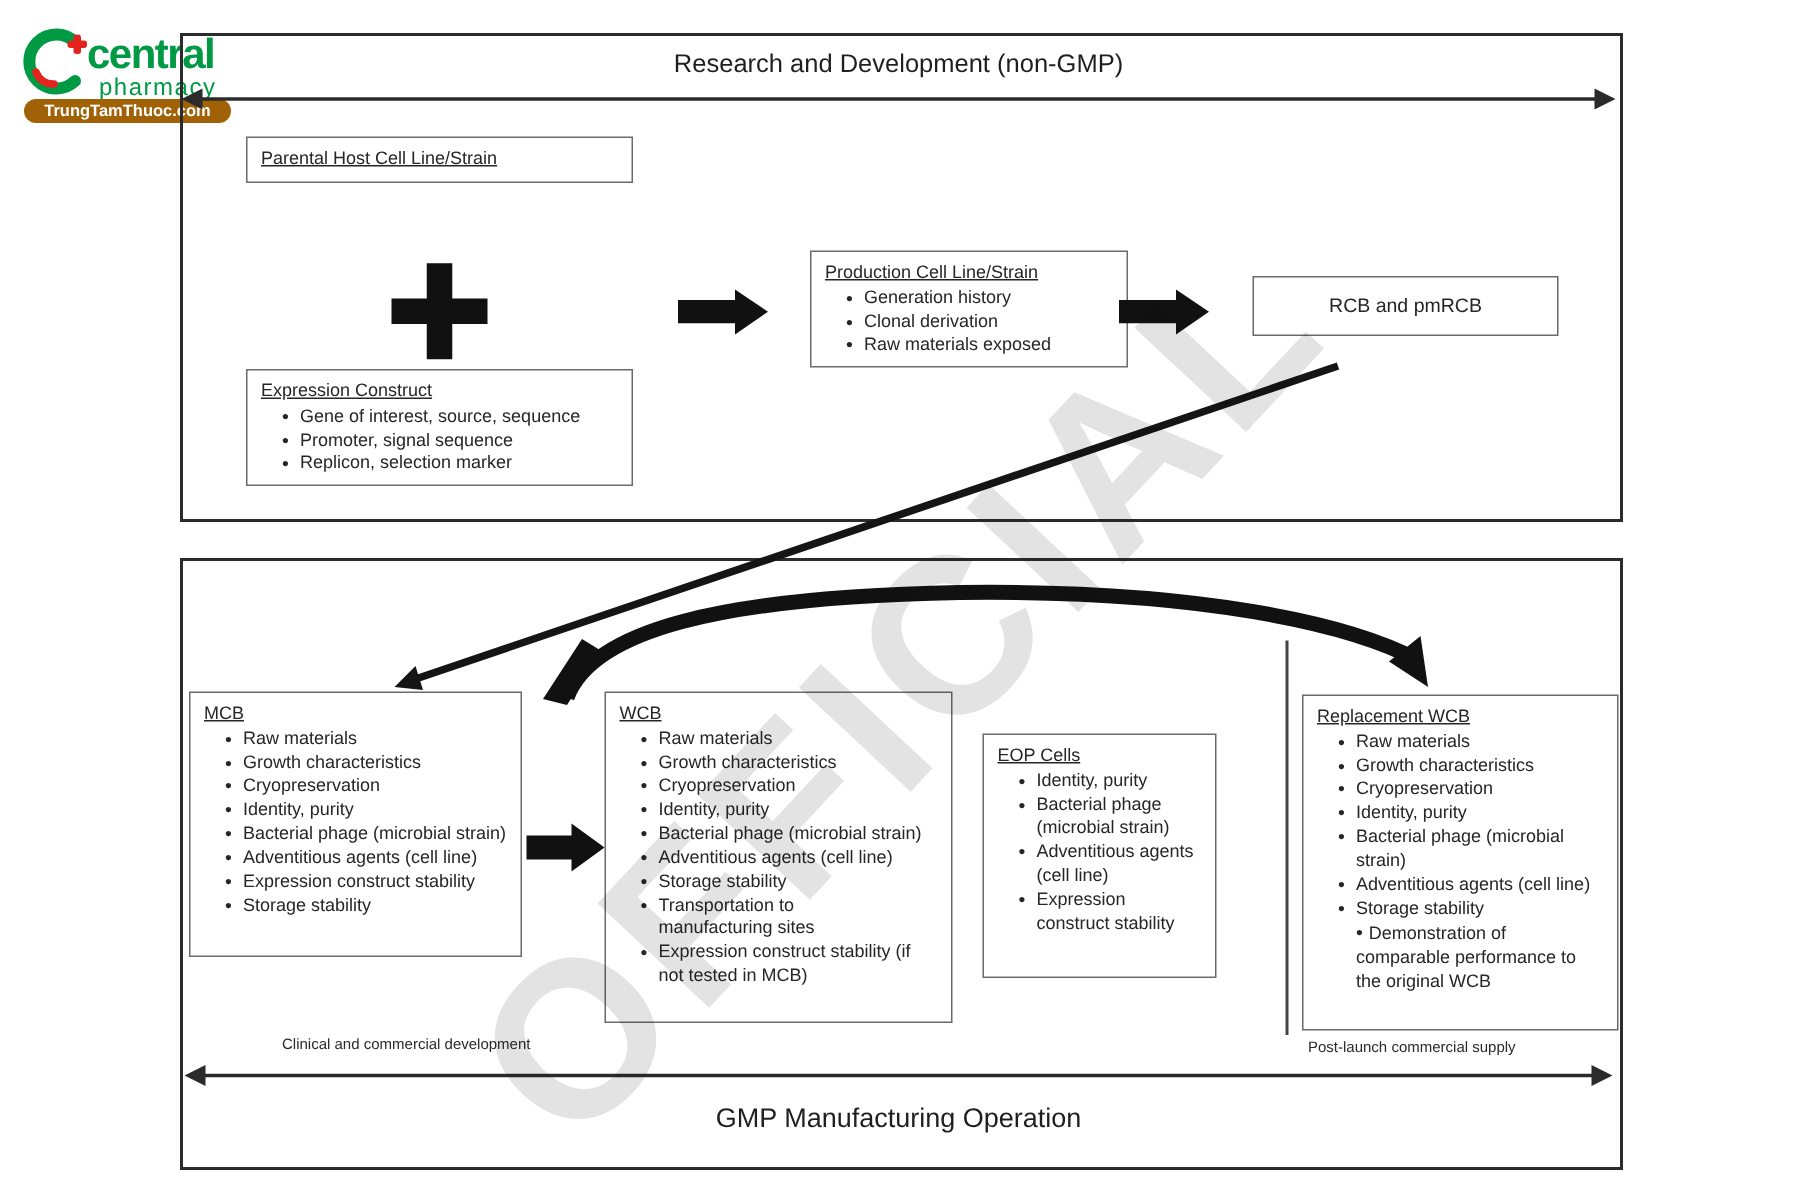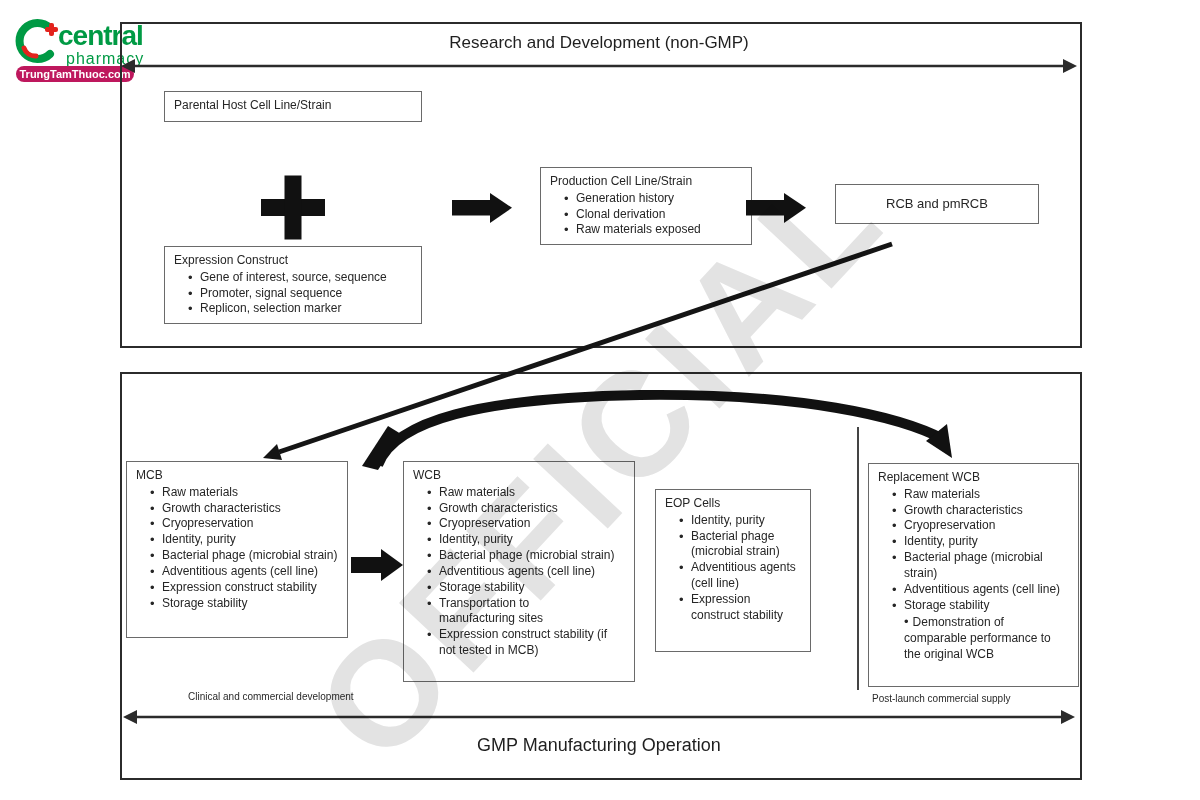--- a/index.html
+++ b/index.html
@@ -5,29 +5,29 @@
   html,body{margin:0;padding:0;}
   body{
     width:1200px;height:800px;position:relative;background:#ffffff;
     font-family:"Liberation Sans", sans-serif;color:#222;overflow:hidden;
   }
   
   .logo{position:absolute;left:10px;top:14px;width:170px;height:76px;}
   .logo-mark{position:absolute;left:2px;top:4px;}
   .logo-brand{position:absolute;left:48px;top:6px;font-size:28px;font-weight:bold;color:#009a44;letter-spacing:-1px;}
   .logo-sub{position:absolute;left:56px;top:36px;font-size:16px;color:#009a44;letter-spacing:1px;}
-  .logo-pill{position:absolute;left:6px;top:52px;width:118px;height:16px;background:#be185d;border-radius:9px;
+  .logo-pill{position:absolute;left:6px;top:52px;width:138px;height:16px;background:#a16207;border-radius:9px;
     color:#fff;font-size:11px;font-weight:bold;text-align:center;line-height:16px;}
   
   .outer-box{position:absolute;border:2px solid #2b2b2b;background:transparent;}
   .frame-title{position:absolute;left:120px;width:958px;text-align:center;font-size:17px;color:#1f1f1f;}
   
   .node{position:absolute;border:1.4px solid #6a6a6a;background:#fff;padding:6px 9px 6px 9px;
     font-size:12px;line-height:1.32;color:#262626;box-sizing:border-box;}
-  .node .node-title{margin:0 0 1px 0;}
+  .node .node-title{margin:0 0 1px 0;text-decoration:underline;}
   .node ul{margin:0;padding:0 0 0 14px;list-style:none;}
   .node li{position:relative;padding-left:12px;}
   .node li::before{content:"\2022";position:absolute;left:0;top:-1px;font-size:13px;}
   .node-replacement li:last-child{padding-left:0;margin-left:12px;}
   .node-replacement li:last-child::before{position:static;margin-right:4px;}
   .node-rcb{display:flex;align-items:center;justify-content:center;font-size:13px;padding:0;}
   
   .phase-label{position:absolute;font-size:10px;color:#2a2a2a;white-space:nowrap;}
   
   .arrows{position:absolute;left:0;top:0;z-index:6;pointer-events:none;}

